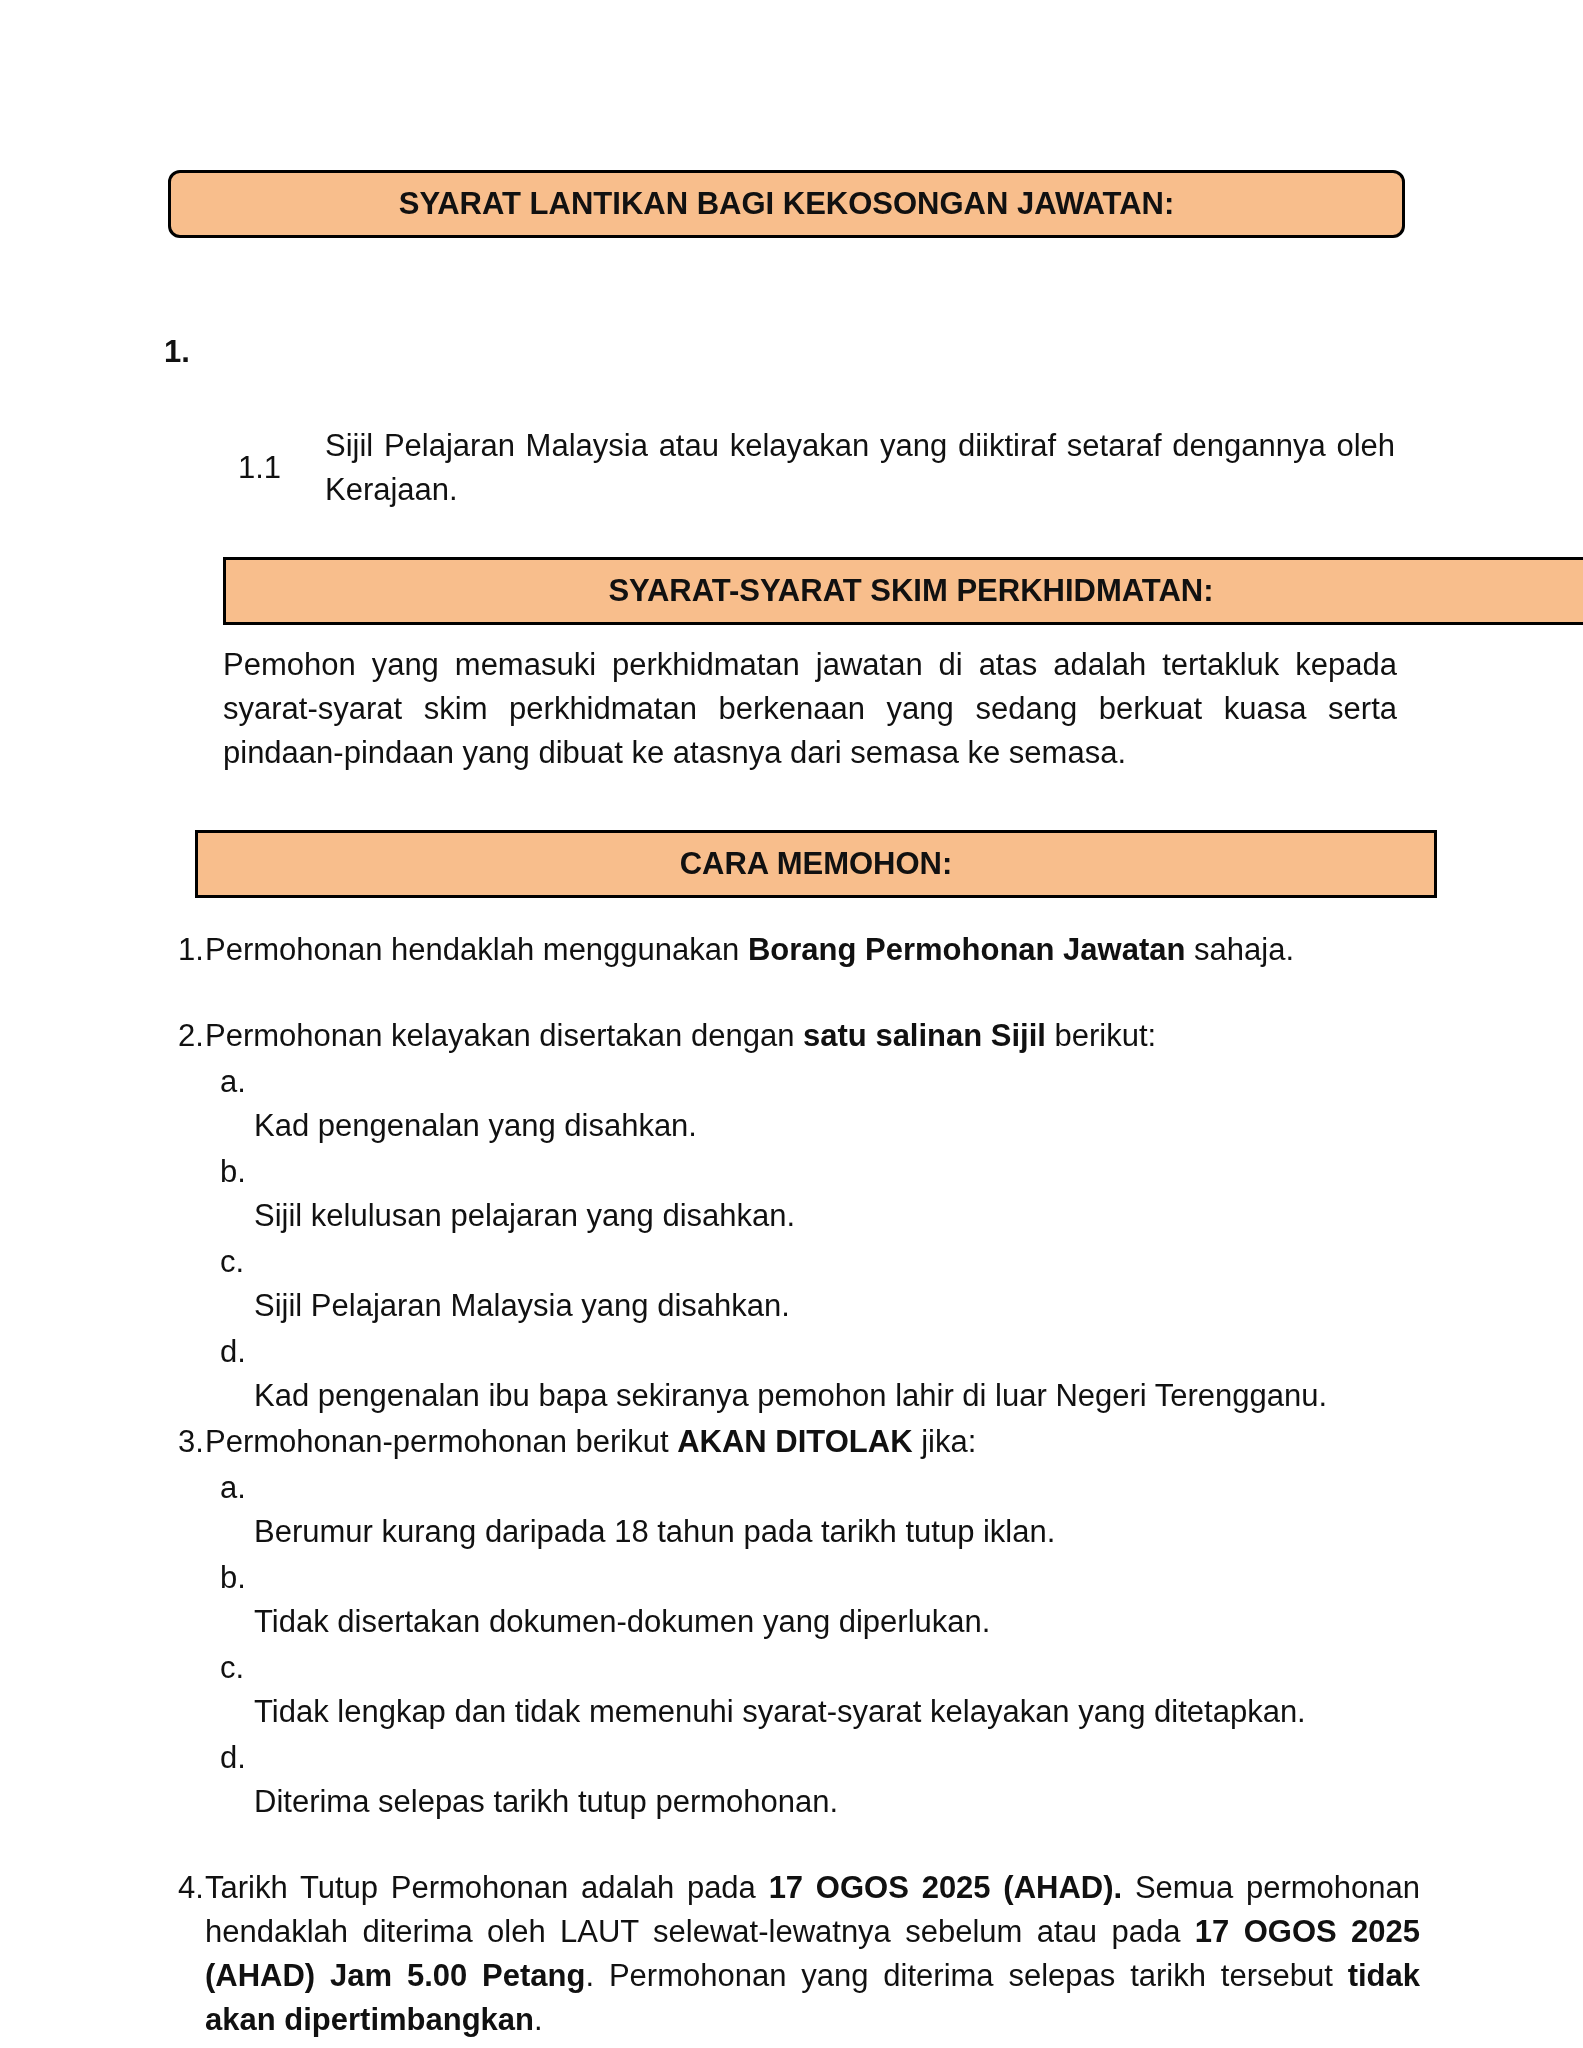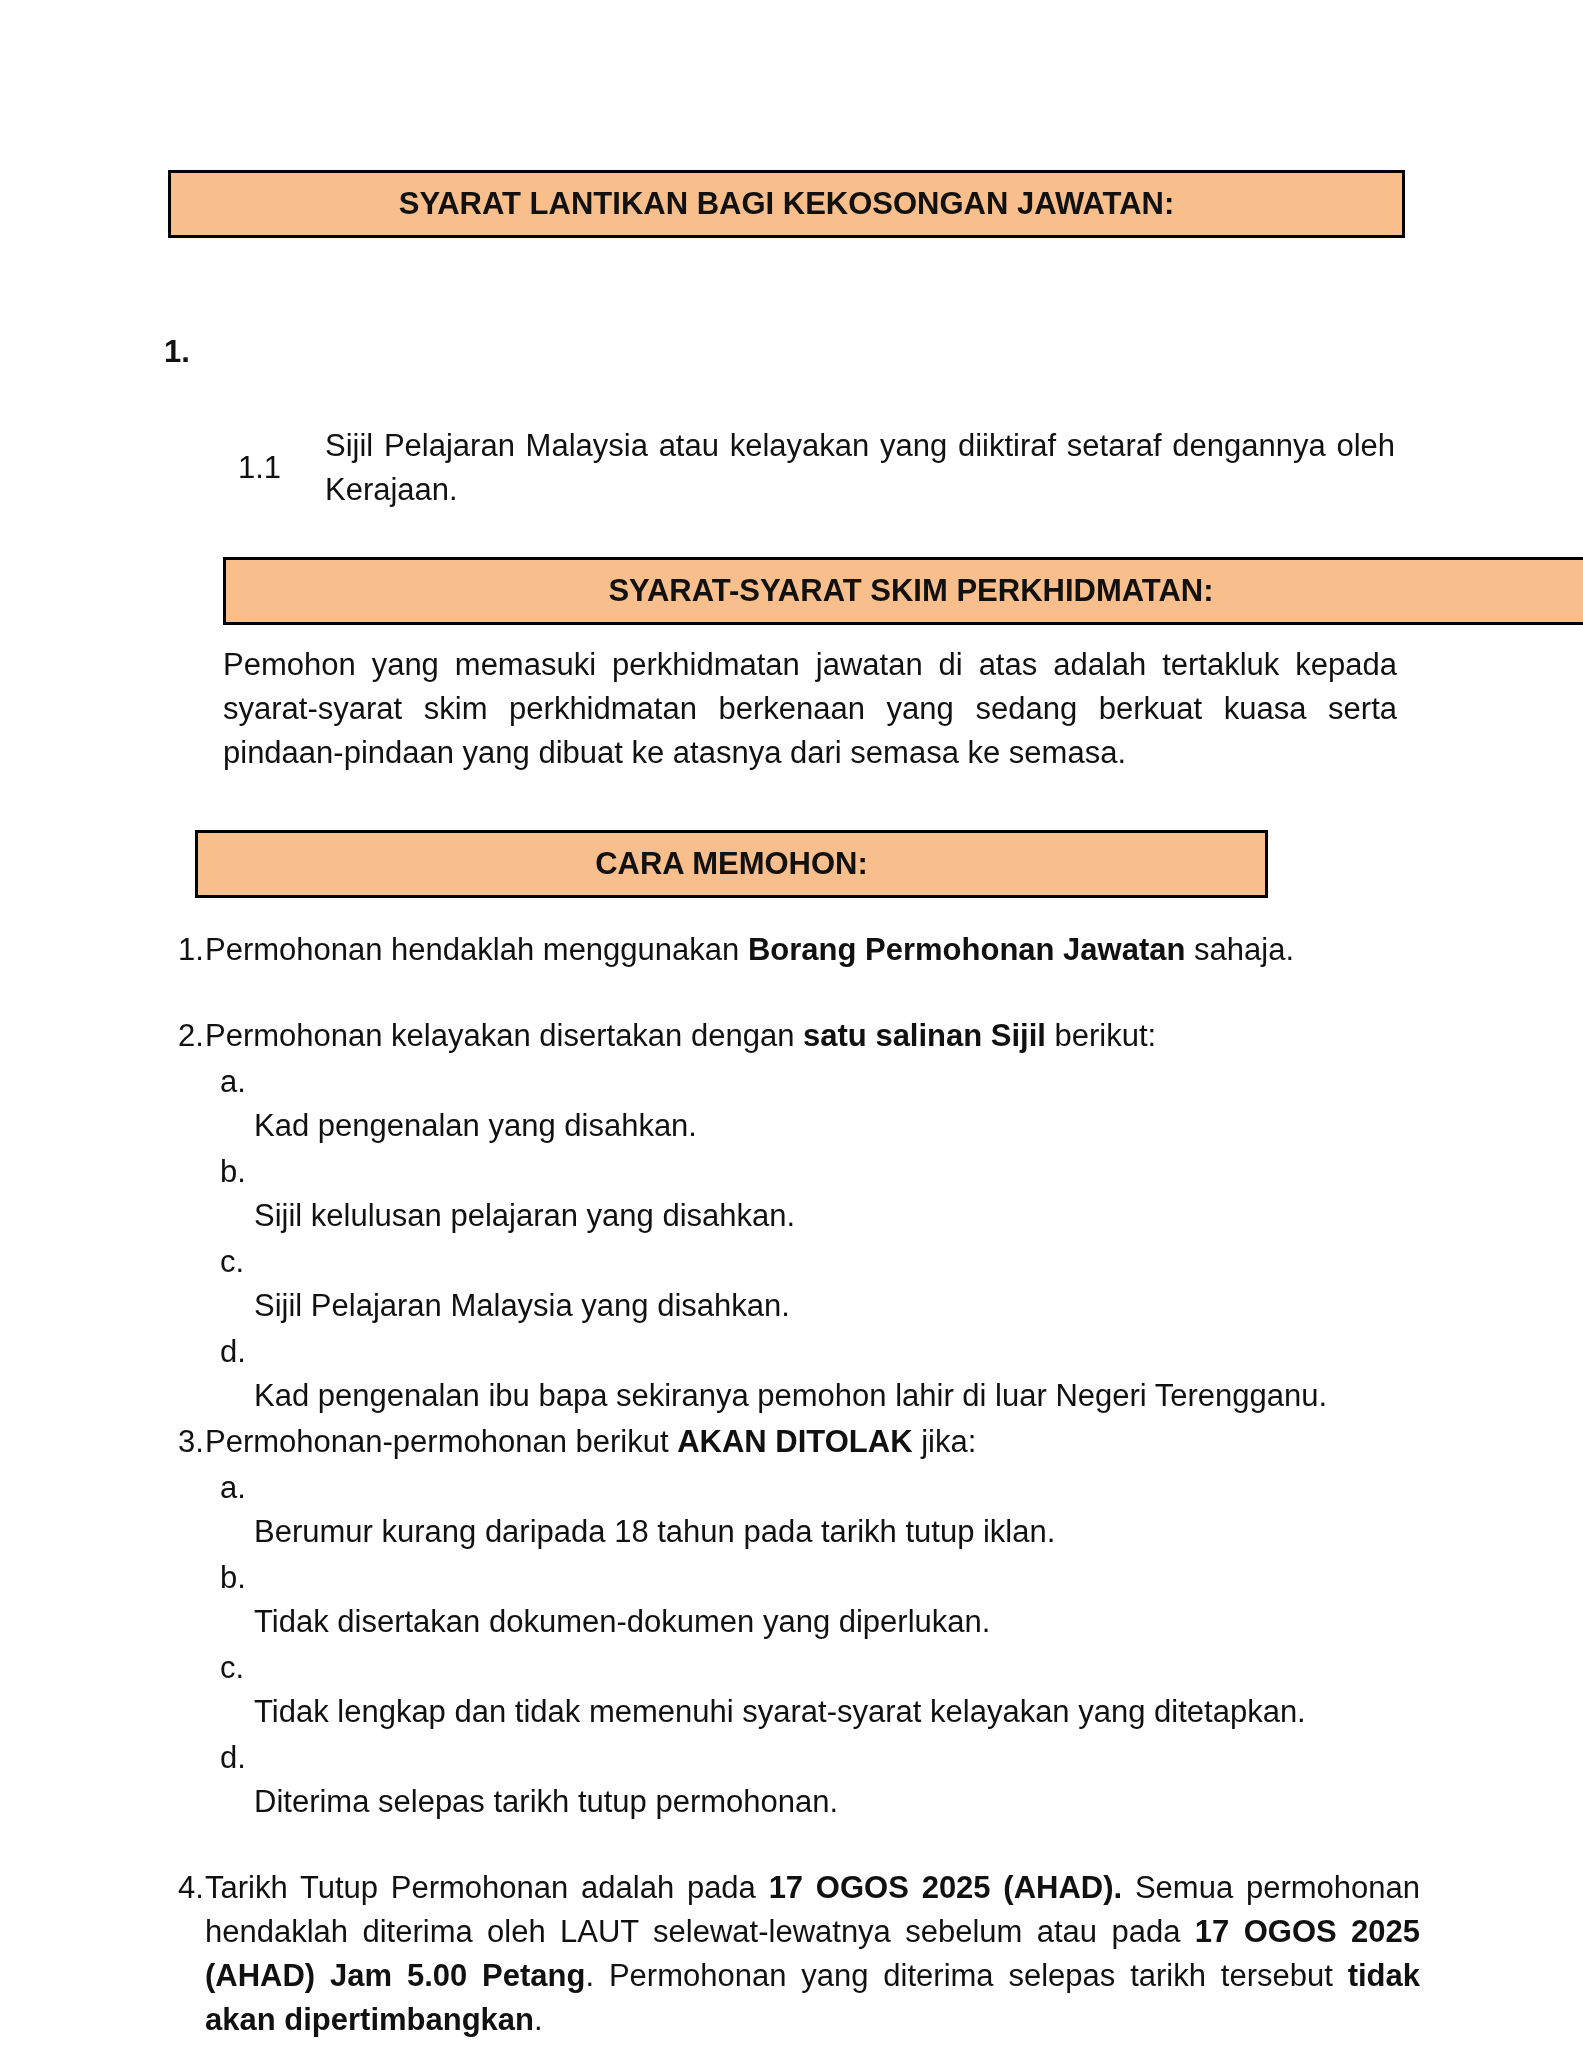--- a/index.html
+++ b/index.html
@@ -21,23 +21,23 @@
   }
   .banner{
     box-sizing:border-box;
     border:3px solid var(--border);
     background:var(--banner-fill);
     text-align:center;
     font-weight:bold;
     line-height:40px;
     padding:11px 8px;
   }
-  .banner-1{margin:170px 0 0 168px;width:1237px;}
+  .banner-1{margin:170px 0 0 168px;width:1237px;border-radius:12px;}
   .banner-2{margin:45px 0 0 223px;width:1376px;}
-  .banner-3{margin:55px 0 0 195px;width:1073px;}
+  .banner-3{margin:55px 0 0 195px;width:1242px;}
 
   .pos-heading{display:flex;margin:92px 0 0 164px;font-weight:bold;}
   .pos-heading .marker{width:38px;flex:none;}
 
   .req{display:flex;margin:50px 0 0 238px;width:1157px;align-items:center;}
   .req .marker{width:87px;flex:none;}
   .req .text{flex:1;}
 
   .skim-para{margin:18px 0 4px 223px;width:1174px;}
 

